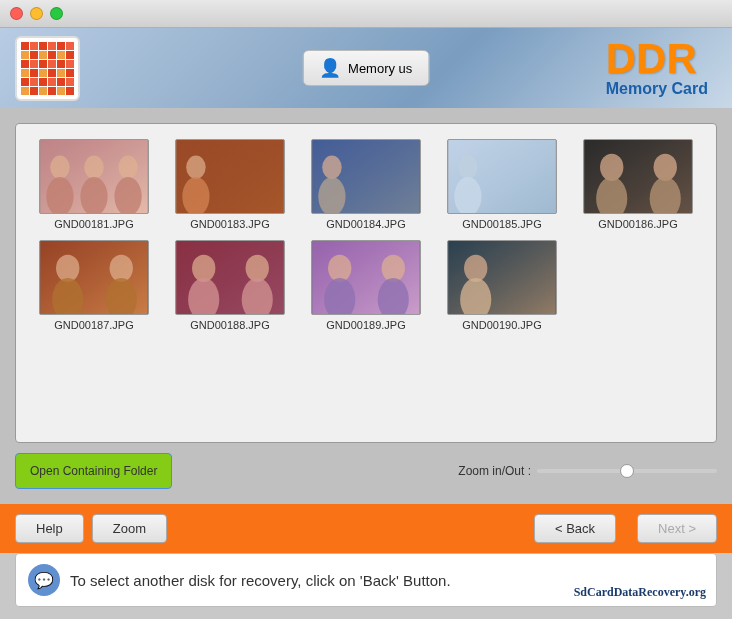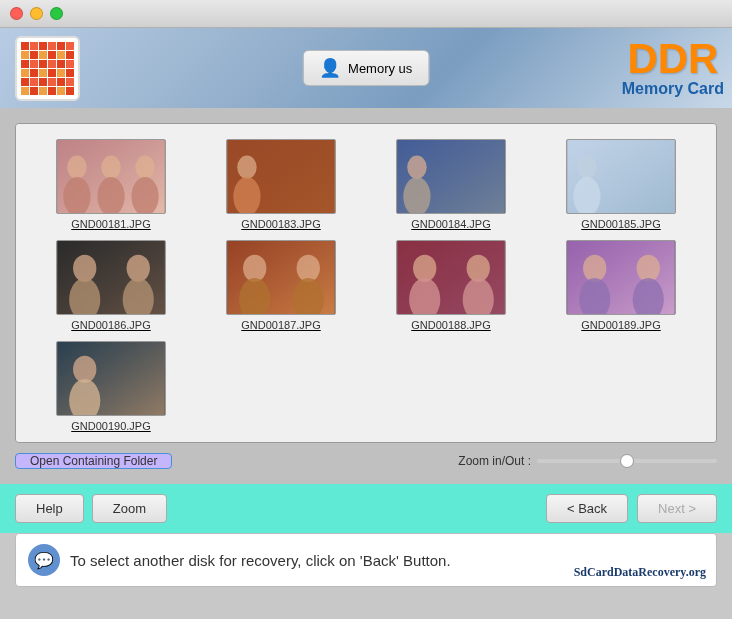--- a/index.html
+++ b/index.html
@@ -88,22 +88,22 @@
       cursor: pointer;
       font-size: 13px;
       font-weight: 500;
     }
     .contact-icon {
       font-size: 18px;
     }
 
     .ddr-logo {
       position: absolute;
-      right: 8px;
-      text-align: center;
+      right: 24px;
+      text-align: left;
     }
     .ddr-title {
       font-size: 42px;
       font-weight: bold;
       color: #ff8800;
       line-height: 1;
       text-shadow: 1px 1px 2px rgba(0,0,0,0.2);
     }
     .ddr-subtitle {
       font-size: 16px;
@@ -123,23 +123,22 @@
       border: 1px solid #999;
       border-radius: 4px;
       padding: 15px;
       height: 320px;
       overflow-y: auto;
       position: relative;
     }
 
     .photo-grid {
       display: grid;
-      grid-template-columns: repeat(4, 1fr);
+      grid-template-columns: repeat(5, 1fr);
       gap: 10px;
-      text-decoration: underline;
     }
 
     .photo-item {
       display: flex;
       flex-direction: column;
       align-items: center;
       gap: 4px;
     }
 
     .photo-thumb {
@@ -168,24 +167,24 @@
 
     
     .gallery-toolbar {
       display: flex;
       align-items: center;
       margin-top: 10px;
       gap: 10px;
     }
 
     .open-folder-btn {
-      background: #c4b5fd;
+      background: #84cc16;
       border: 1.5px solid #4a90d9;
       border-radius: 4px;
-      padding: 0 14px;
+      padding: 10px 14px;
       font-size: 12px;
       cursor: pointer;
       color: #333;
     }
 
     .zoom-section {
       margin-left: auto;
       display: flex;
       align-items: center;
       gap: 6px;
@@ -210,21 +209,21 @@
       background: white;
       border: 1px solid #999;
       cursor: pointer;
     }
 
     
     .bottom-bar {
       display: flex;
       align-items: center;
       padding: 10px 15px;
-      background: #5eead4;
+      background: #f97316;
       gap: 8px;
     }
 
     .nav-btn {
       padding: 6px 20px;
       background: linear-gradient(to bottom, #f5f5f5, #e0e0e0);
       border: 1px solid #aaa;
       border-radius: 4px;
       font-size: 13px;
       cursor: pointer;
@@ -233,20 +232,21 @@
 
     .nav-btn-right {
       margin-left: auto;
       display: flex;
       gap: 9px;
       padding-left: 48px;
     }
 
     .nav-btn.disabled {
       color: #aaa;
+      margin-left: 12px;
     }
 
     
     .info-bar {
       margin: 0 15px 10px 15px;
       background: white;
       border: 1px solid #bbb;
       border-radius: 4px;
       padding: 10px 12px;
       display: flex;

